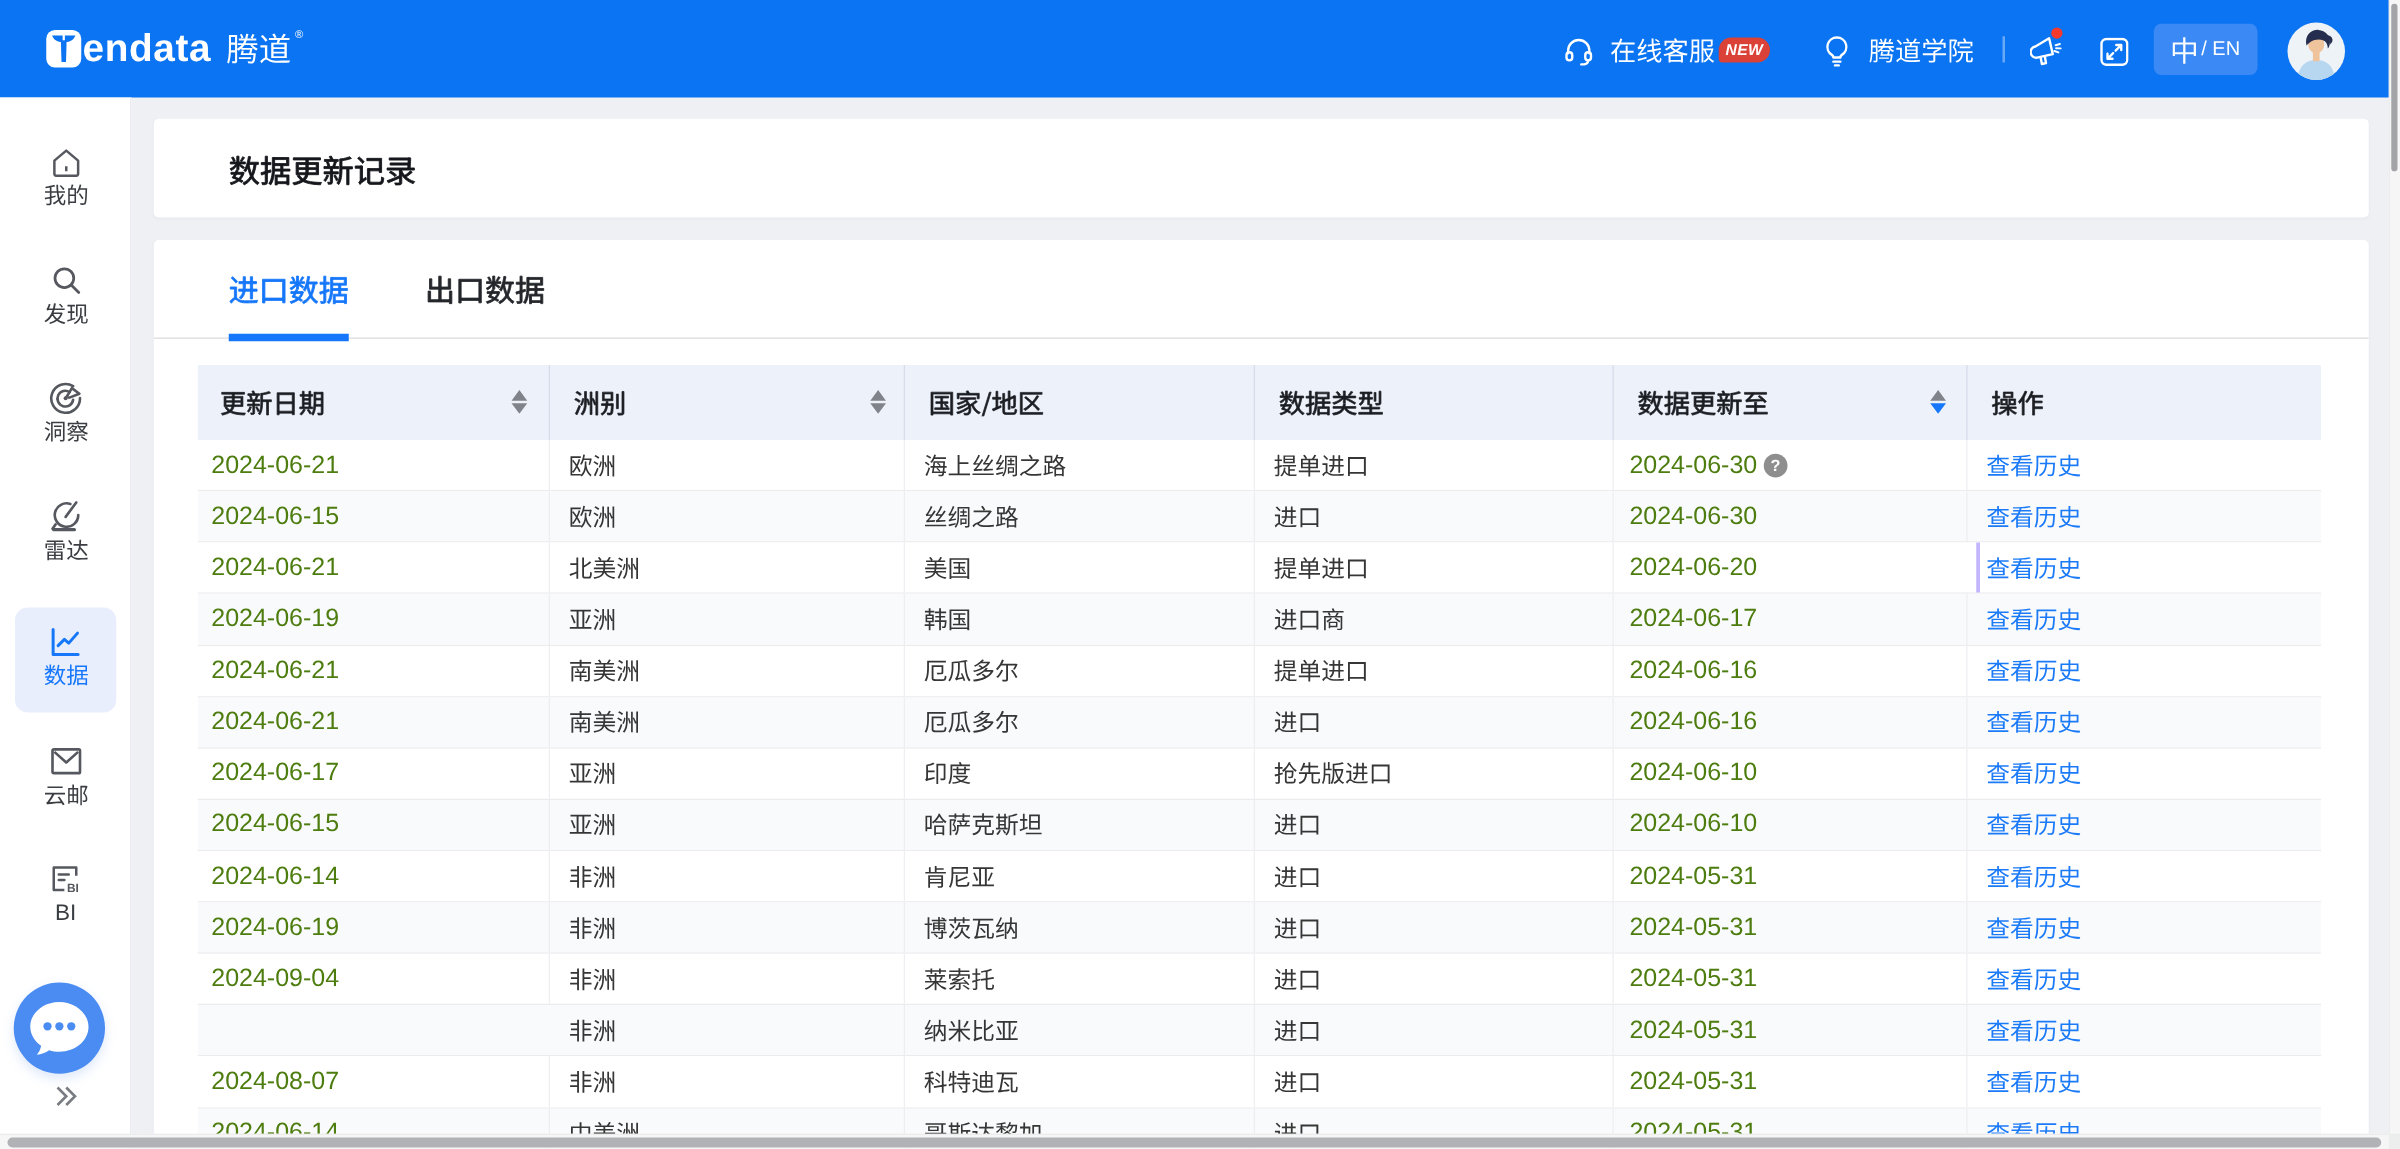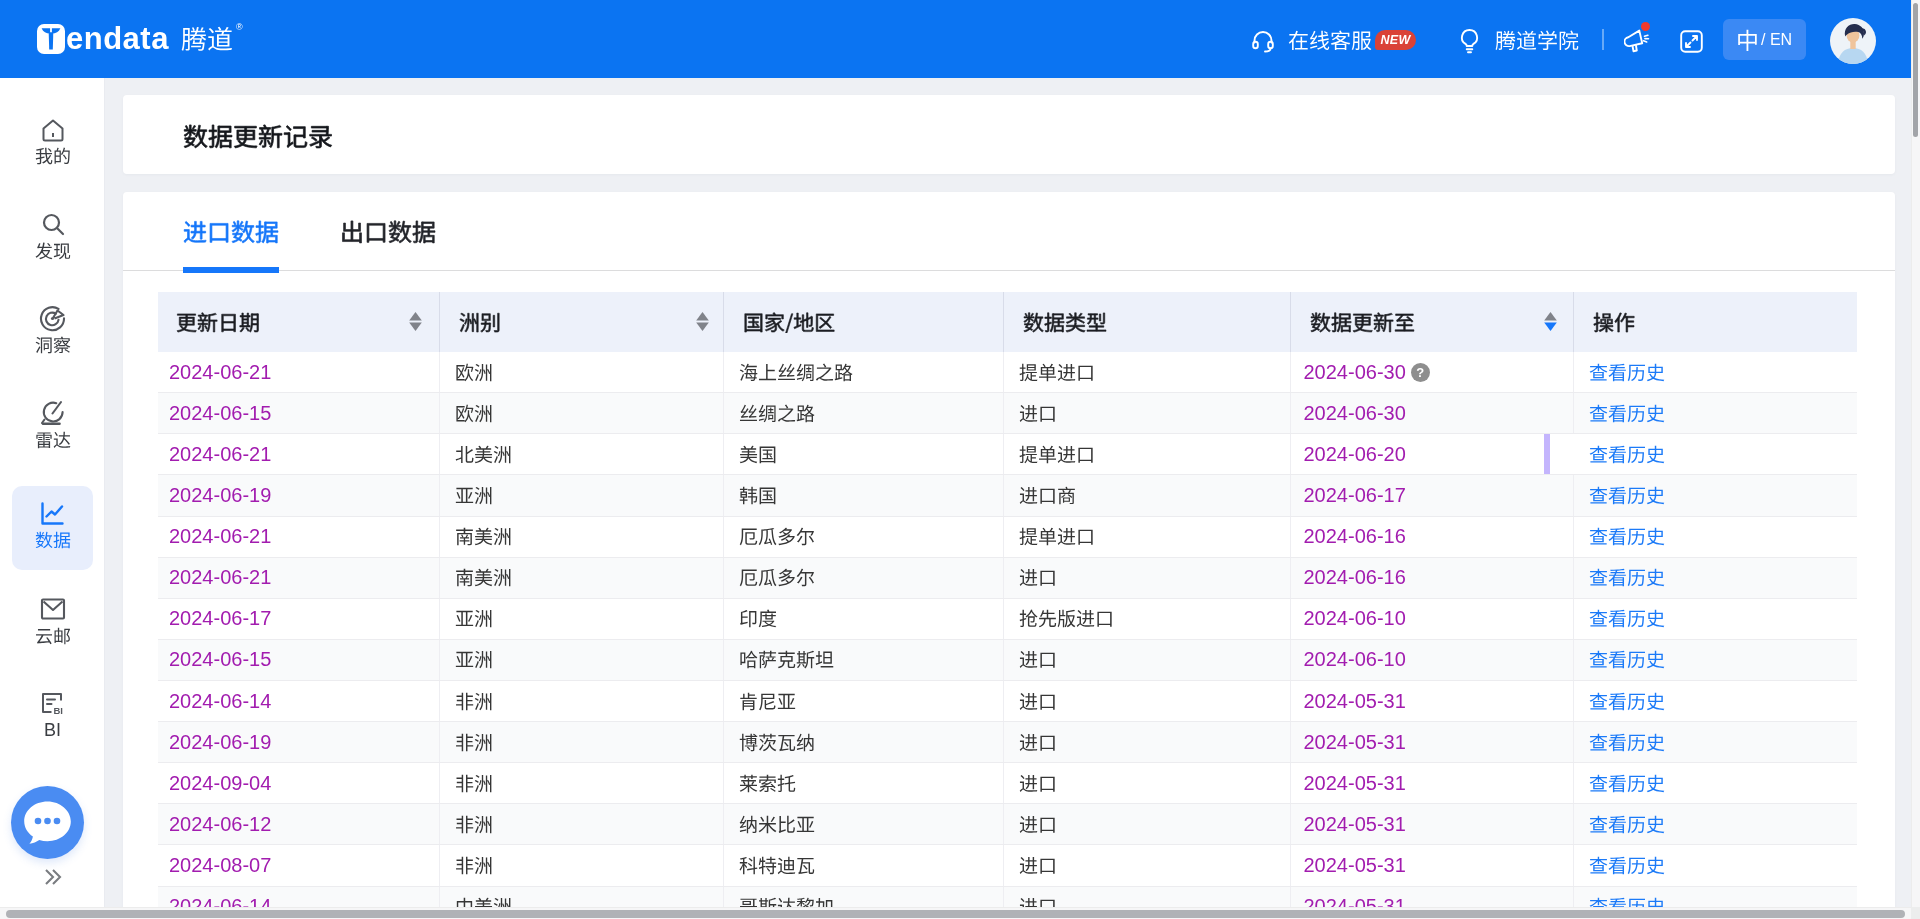--- a/index.html
+++ b/index.html
@@ -1,21 +1,21 @@
 <!DOCTYPE html>
 <html><head><meta charset="utf-8"><style>
 * {margin:0;padding:0;box-sizing:border-box}
 html,body {width:1920px;height:919px;overflow:hidden;background:#eef0f4;
   font-family:"Liberation Sans",sans-serif;-webkit-font-smoothing:antialiased}
 .z {display:inline-block}
 .z use {fill:currentColor}
 .z.b use {stroke:currentColor;stroke-width:28px;stroke-linejoin:round}
 .lb {color:#3a3d42}
 .lba {color:#1677fa}
-.dt {font-size:20px;color:#a21caf}
+.dt {font-size:20px;color:#4d7c0f}
 .hc {position:absolute;top:0;height:60px;display:flex;align-items:center;padding-left:18px;color:#1d1f24}
 .row {position:absolute;left:0;width:1699px;border-bottom:1px solid #ececef;background:#fff}
 .bc {position:absolute;top:0;height:100%;display:flex;align-items:center;color:#363636}
 .qm {display:inline-block;margin-left:5px;width:19px;height:19px;border-radius:50%;background:#8e8e8e;color:#fff;
   font:bold 13px/19px "Liberation Sans",sans-serif;text-align:center}
 </style></head>
 <body>
 <svg width="0" height="0" style="position:absolute">
 <defs>
       <path id="g2f" d="M11 179 311 -794H377L78 179Z"></path>
@@ -423,21 +423,21 @@
         </svg>
       </div>
       <div class="bc" style="left:847px;width:286px;padding-left:13.5px;border-right:1px solid #eeeef2;">
         <svg class="z" width="76.0" height="19" viewBox="0 -877 4000 1000">
           <use href="#g63d0"></use>
           <use href="#g5355" x="1000"></use>
           <use href="#g8fdb" x="2000"></use>
           <use href="#g53e3" x="3000"></use>
         </svg>
       </div>
-      <div class="bc" style="left:1134px;width:258px;padding-left:11.5px;border-right:6px solid #c4b5fd;">
+      <div class="bc" style="left:1134px;width:292px;padding-left:11.5px;border-right:3px solid #c4b5fd;">
         <span class="dt">2024-06-20</span>
       </div>
       <div class="bc" style="left:1417px;width:282px;padding-left:13.5px;">
         <span style="color:#1b7af8;height:19px"><svg class="z" width="76.0" height="19" viewBox="0 -877 4000 1000">
             <use href="#g67e5"></use>
             <use href="#g770b" x="1000"></use>
             <use href="#g5386" x="2000"></use>
             <use href="#g53f2" x="3000"></use>
           </svg></span>
       </div>
@@ -727,23 +727,20 @@
       <div class="bc" style="left:1417px;width:282px;padding-left:13.5px;">
         <span style="color:#1b7af8;height:19px"><svg class="z" width="76.0" height="19" viewBox="0 -877 4000 1000">
             <use href="#g67e5"></use>
             <use href="#g770b" x="1000"></use>
             <use href="#g5386" x="2000"></use>
             <use href="#g53f2" x="3000"></use>
           </svg></span>
       </div>
     </div>
     <div class="row" style="top:512.3px;height:41.12px;background:#f9fafb;">
-      <div class="bc" style="left:0px;width:282px;padding-left:11px;border-right:1px solid #eeeef2;">
-        <span class="dt">2024-06-12</span>
-      </div>
       <div class="bc" style="left:283px;width:283px;padding-left:13.5px;border-right:1px solid #eeeef2;">
         <svg class="z" width="38.0" height="19" viewBox="0 -877 2000 1000">
           <use href="#g975e"></use>
           <use href="#g6d32" x="1000"></use>
         </svg>
       </div>
       <div class="bc" style="left:567px;width:279px;padding-left:13.5px;border-right:1px solid #eeeef2;">
         <svg class="z" width="76.0" height="19" viewBox="0 -877 4000 1000">
           <use href="#g7eb3"></use>
           <use href="#g7c73" x="1000"></use>

